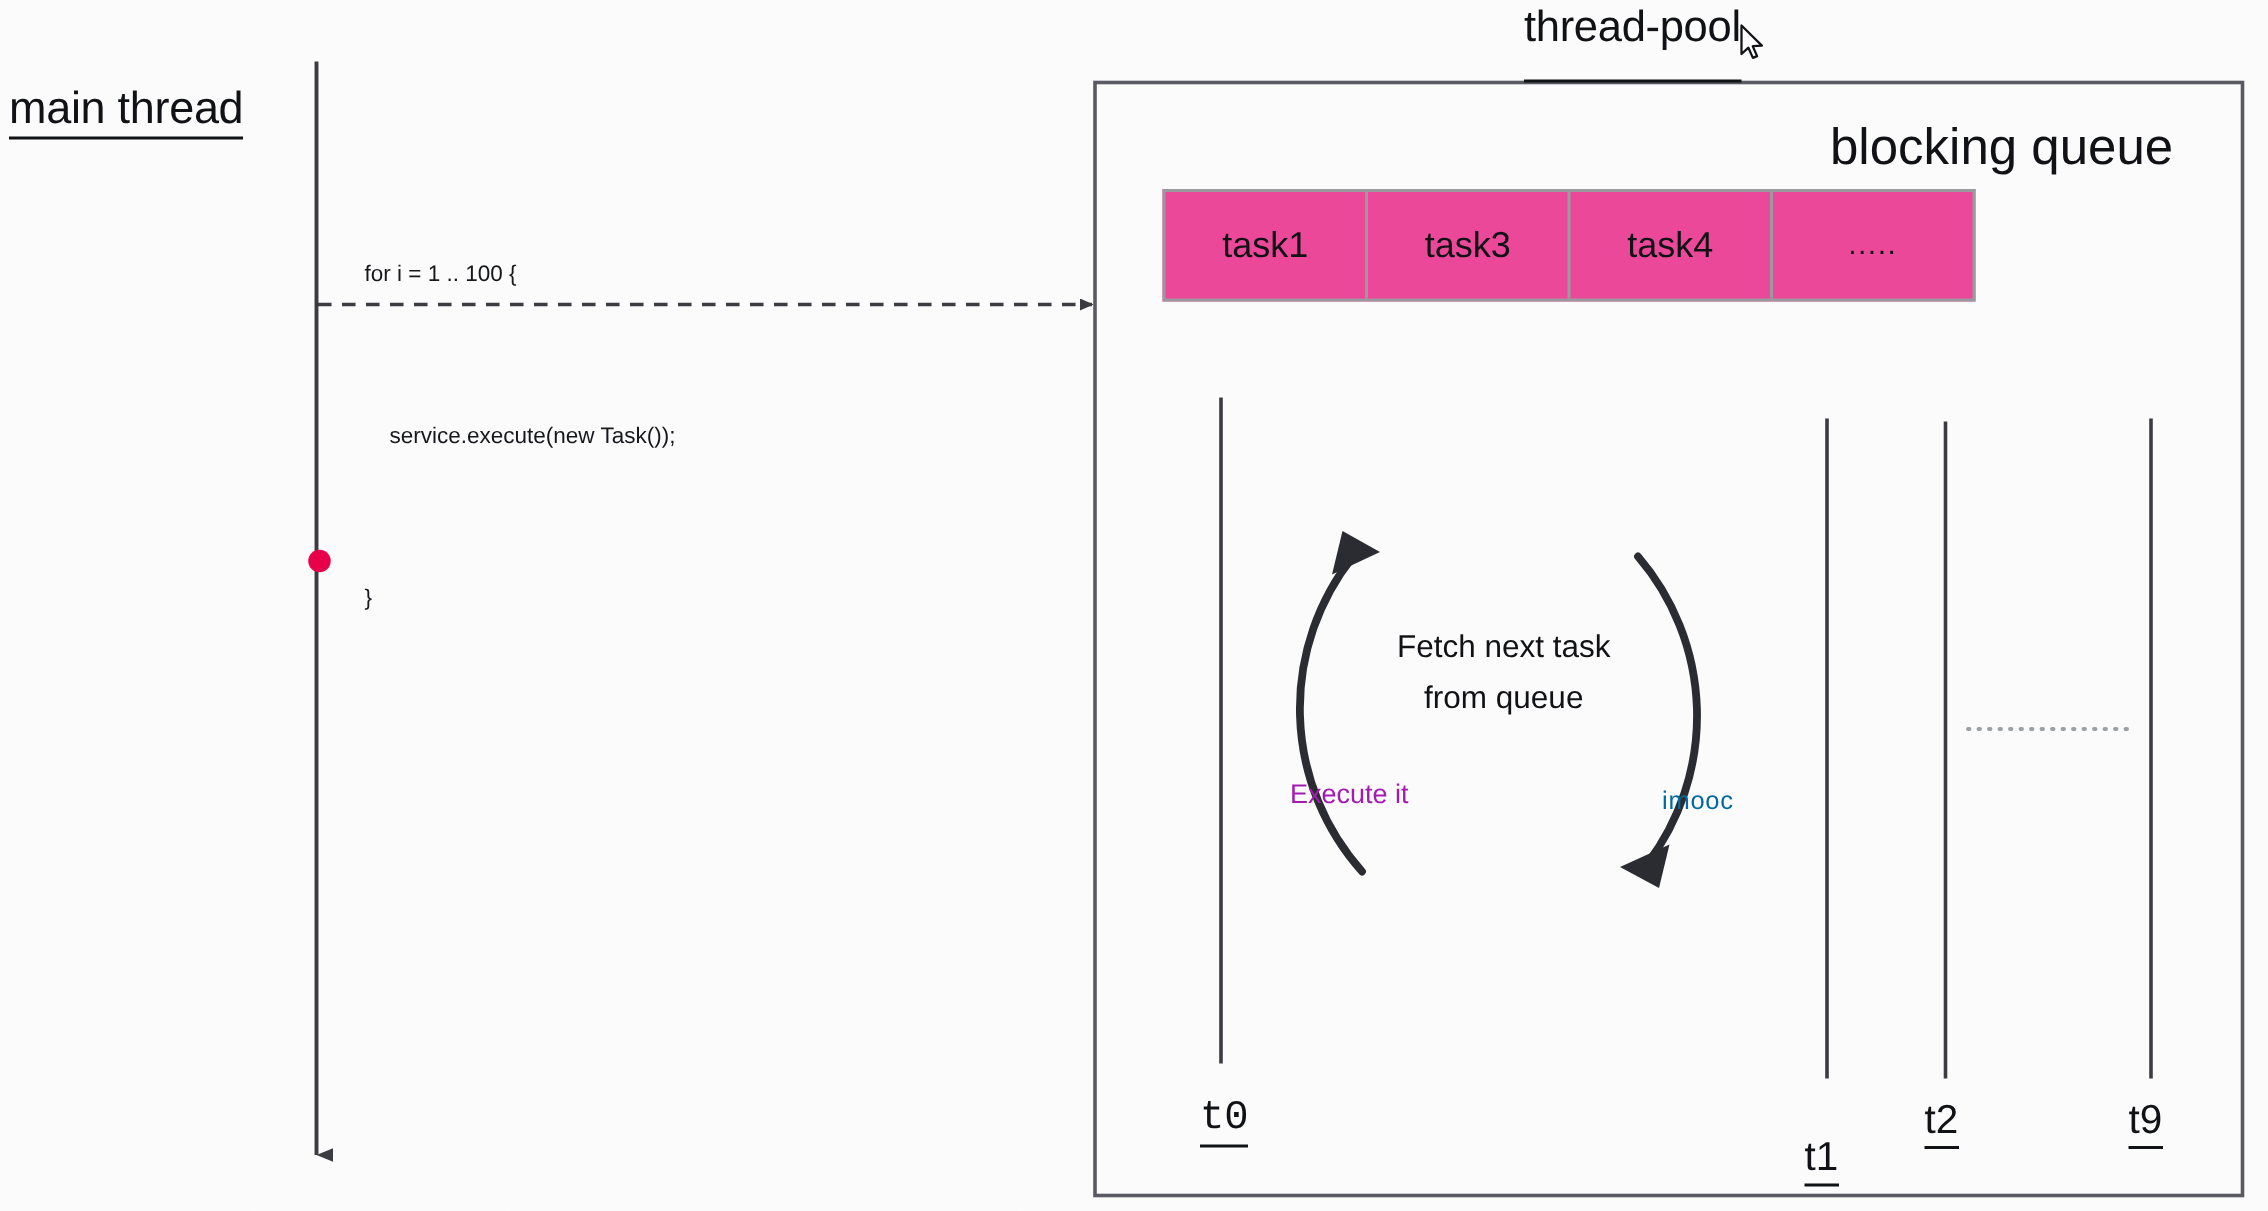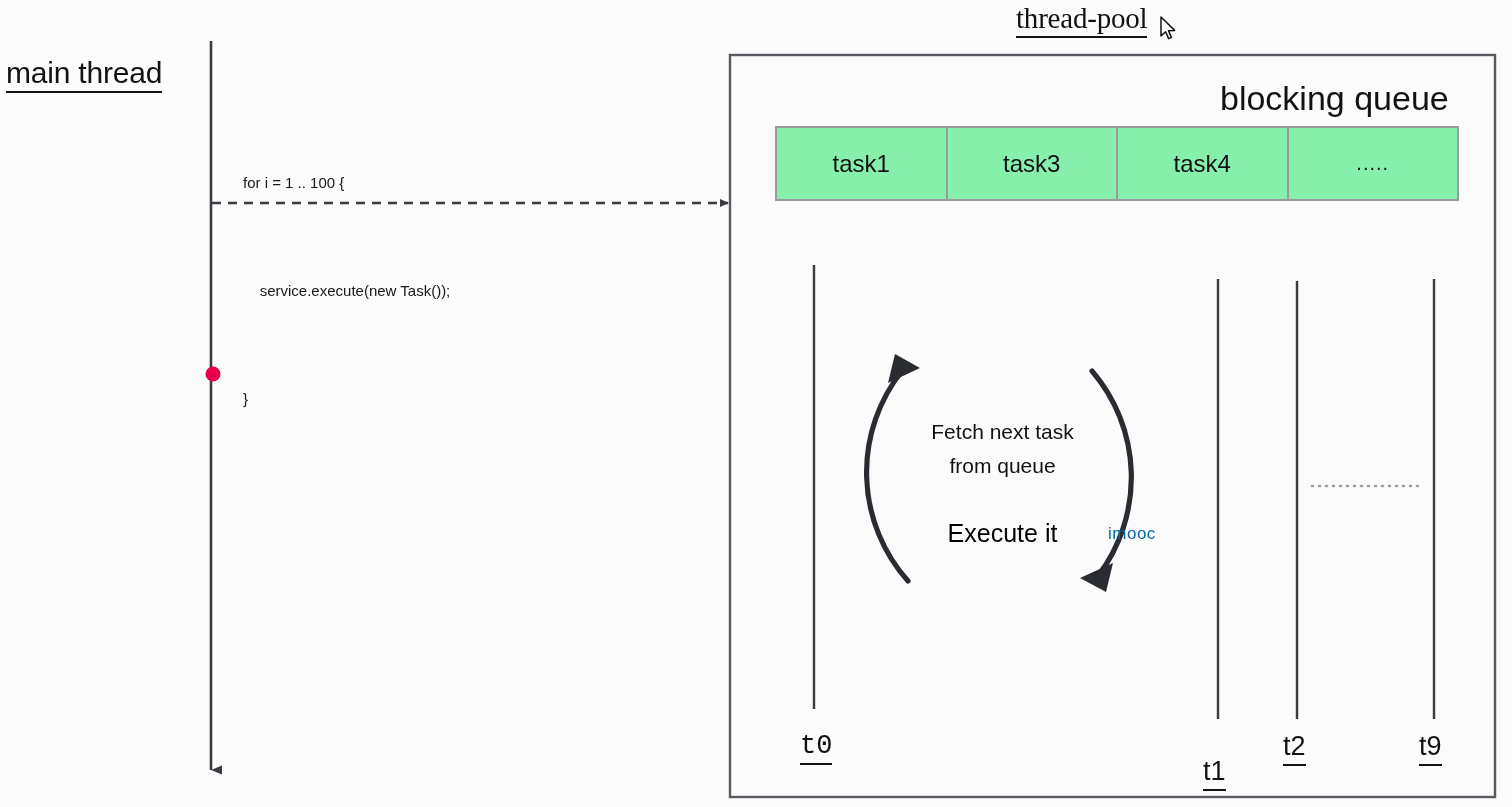--- a/index.html
+++ b/index.html
@@ -42,22 +42,21 @@
     border-bottom: 2px solid #111215;
     padding-bottom: 3px;
   }
 
   #threadpool-title {
     left: 1016px;
     top: 4px;
     font-size: 29px;
     letter-spacing: -0.2px;
     border-bottom: 2px solid #111215;
-    padding-bottom: 3px;
-    font-family: Liberation Serif, serif;
+    padding-bottom: 20px;
   }
 
   #code-block {
     left: 243px;
     top: 93px;
     font-size: 15px;
     line-height: 36px;
     color: #16181c;
   }
   #code-block .code-line { display: block; white-space: pre; }
@@ -66,26 +65,26 @@
     left: 1220px;
     top: 81px;
     font-size: 34px;
   }
 
   
   #queue-table {
     position: absolute;
     left: 775px;
     top: 126px;
-    width: 684px;
+    width: 542px;
     height: 75px;
     display: flex;
     border: 2px solid #9a9a9e;
     box-sizing: border-box;
-    background: #86efac;
+    background: #ec4899;
   }
   #queue-table .qcell {
     flex: 1 1 0;
     display: flex;
     align-items: center;
     justify-content: center;
     border-right: 2px solid #9a9a9e;
     font-size: 24px;
     color: #111215;
     box-sizing: border-box;
@@ -102,23 +101,22 @@
     text-align: center;
     font-size: 21px;
     line-height: 34px;
     color: #111215;
   }
   #loop-text-2 {
     position: absolute;
     left: 860px;
     top: 519px;
     width: 285px;
-    text-align: center;
-    font-size: 25px;
-    color: #000000;
+    font-size: 18px;
+    color: #a21caf;
   }
 
   
   .thread-label {
     position: absolute;
     font-size: 27px;
     color: #111215;
     border-bottom: 2px solid #111215;
     padding-bottom: 2px;
   }

